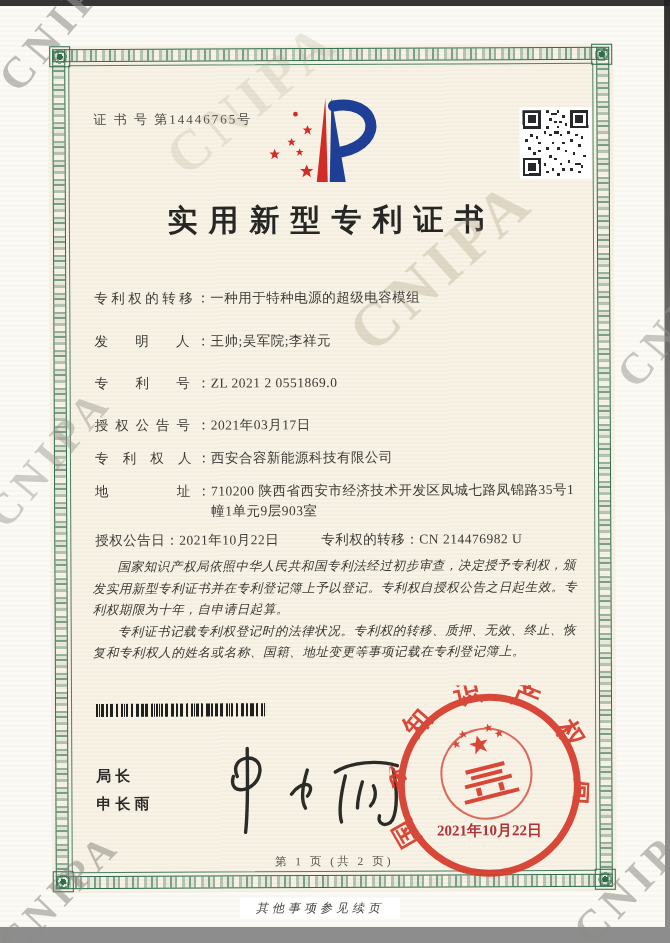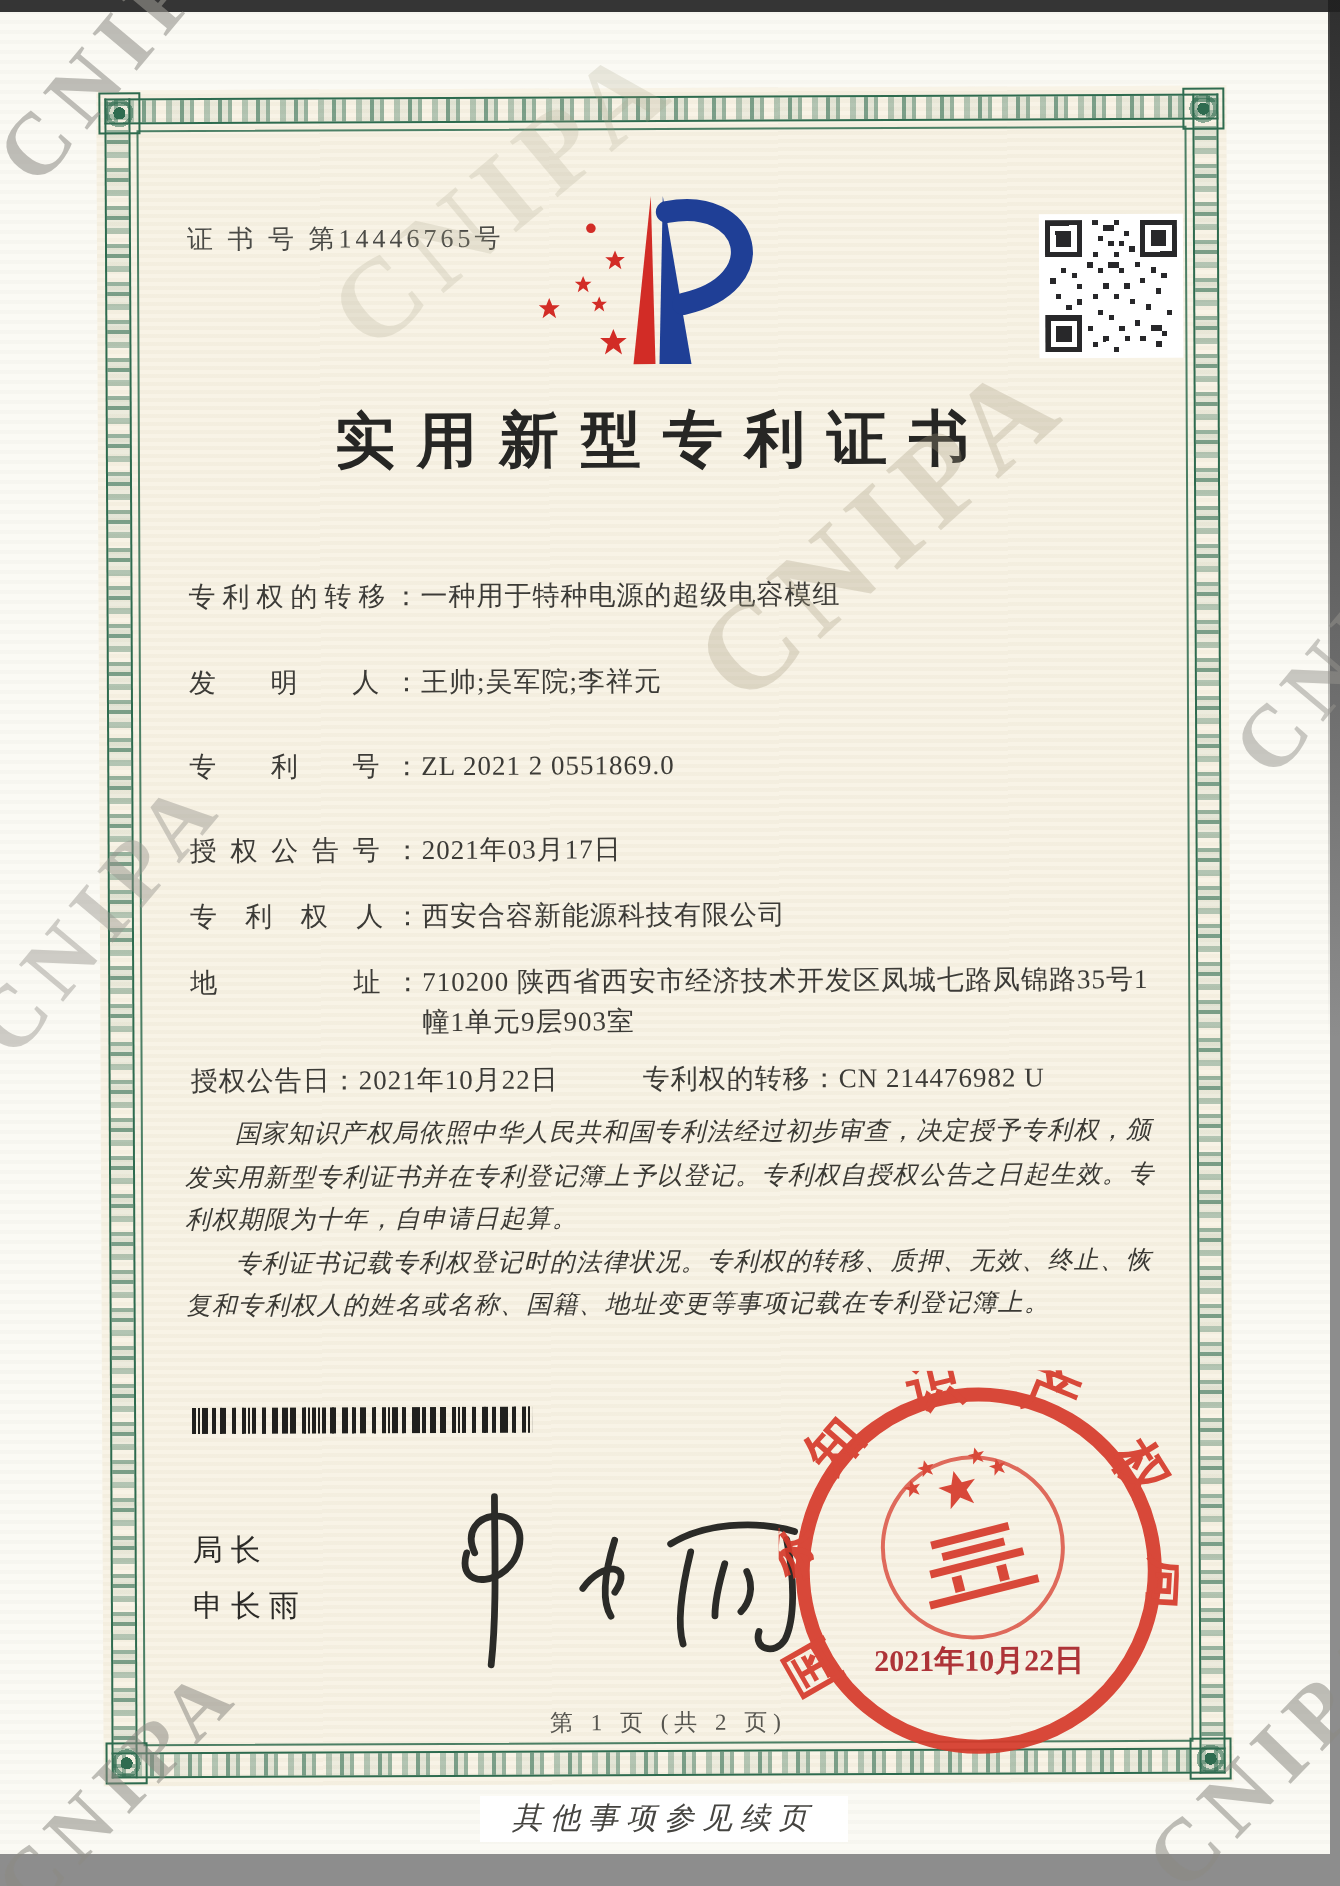--- a/index.html
+++ b/index.html
@@ -43,28 +43,28 @@
   .fvalue{display:inline-block;max-width:402px;}
   .grant-pair{display:flex;}
   .grant-gap{width:42px;}
   .body-text{position:absolute;left:42px;right:30px;top:512px;font-size:12.5px;line-height:1.72;
        color:#3a3934;font-style:italic;letter-spacing:.6px;z-index:3;}
   .body-text p{margin:0;text-indent:2em;}
   .barcode{position:absolute;left:45px;top:659px;width:170px;height:13px;z-index:3;
        background-image:repeating-linear-gradient(90deg,#20201e 0 2px,rgba(0,0,0,0) 2px 5px),
        repeating-linear-gradient(90deg,#20201e 0 1px,rgba(0,0,0,0) 1px 7px),
        repeating-linear-gradient(90deg,rgba(0,0,0,0) 0 3px,#20201e 3px 4px,rgba(0,0,0,0) 4px 11px);}
-  .director{position:absolute;left:45px;top:718px;font-size:15px;font-weight:normal;color:#2c2b28;
+  .director{position:absolute;left:45px;top:718px;font-size:15px;font-weight:bold;color:#2c2b28;
        letter-spacing:4px;line-height:1.85;z-index:3;}
   .signature{position:absolute;left:148px;top:698px;z-index:3;}
   .seal{position:absolute;left:338px;top:642px;width:200px;height:200px;z-index:5;opacity:.92;}
   .page-info{position:absolute;left:0;right:0;top:810px;text-align:center;font-size:11.5px;
        letter-spacing:3px;color:#56554f;z-index:3;}
   .footer-note{position:absolute;left:240px;top:898px;background:#ffffff;padding:2px 16px;
-       font-size:15px;letter-spacing:4px;color:#454440;z-index:4;font-style:italic;}
+       font-size:12px;letter-spacing:4px;color:#454440;z-index:4;font-style:italic;}
 </style>
 </head>
 <body>
 
 <div class="stage">
 
   <div class="scan-page"></div>
 
   <div class="paper">
 

